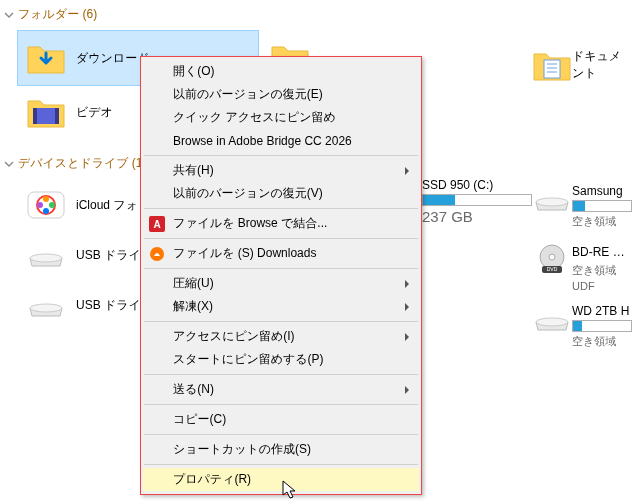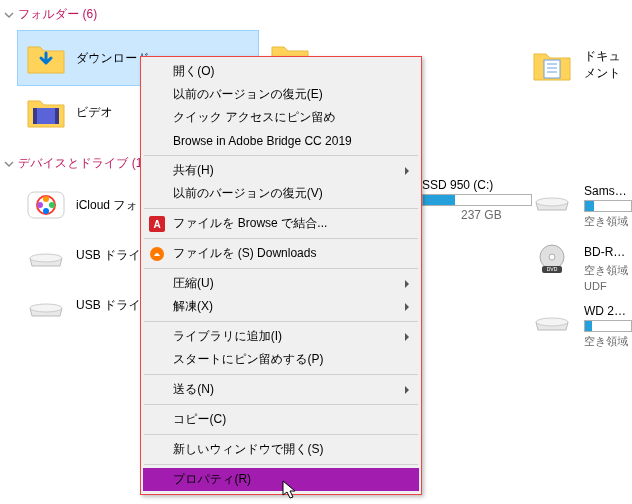--- a/index.html
+++ b/index.html
@@ -10,21 +10,21 @@
   color: #000;
   width: 632px;
   height: 504px;
   overflow: hidden;
   position: relative;
 }
 .section-header {
   display: flex;
   align-items: center;
   padding: 6px 4px 4px 4px;
-  color: #be185d;
+  color: #a16207;
   cursor: pointer;
   gap: 4px;
 }
 .section-header .chev { width: 10px; height: 10px; }
 .items-grid {
   padding: 4px 0 10px 18px;
 }
 .item-row {
   display: flex;
   gap: 12px;
@@ -42,21 +42,21 @@
 }
 .folder-icon { width: 40px; height: 34px; flex-shrink: 0; }
 .drive-icon { width: 40px; height: 30px; flex-shrink: 0; }
 .label-col { display: flex; flex-direction: column; gap: 2px; flex: 1; min-width: 0; }
 .drive-name { white-space: nowrap; overflow: hidden; text-overflow: ellipsis; }
 .capacity-bar {
   width: 100%; height: 12px; border: 1px solid #b0b0b0; background: #fff;
   position: relative;
 }
 .capacity-fill { height: 100%; background: #26a0da; }
-.capacity-text { font-size: 12px; color: #6a6a6a; padding-left: 39px; }
+.capacity-text { font-size: 15px; color: #6a6a6a; }
 .subtext { font-size: 11px; color: #6a6a6a; white-space: nowrap; overflow: hidden; text-overflow: ellipsis; }
 
 
 .context-menu {
   position: absolute;
   left: 140px;
   top: 56px;
   width: 282px;
   background: #f0f0f0;
   border: 1px solid #ef4444;
@@ -66,21 +66,21 @@
 }
 .menu-item {
   display: flex;
   align-items: center;
   height: 23px;
   padding: 0 20px 0 30px;
   position: relative;
   cursor: default;
 }
 .menu-item:hover, .menu-item.hovered {
-  background: #a21caf;
+  background: #fef9c3;
 }
 .menu-sep {
   height: 1px;
   background: #d0d0d0;
   margin: 3px 1px;
 }
 .menu-icon {
   position: absolute;
   left: 6px;
   width: 16px; height: 16px;
@@ -90,21 +90,21 @@
   right: 8px;
   width: 8px; height: 8px;
 }
 
 .right-drives {
   position: absolute;
   left: 532px;
   top: 40px;
   width: 100px;
 }
-.right-item { display: flex; align-items: flex-start; gap: 12px; padding: 8px 0; height: 60px; }
+.right-item { display: flex; align-items: flex-start; gap: 0; padding: 8px 0; height: 60px; }
 .cursor {
   position: absolute;
   left: 282px; top: 480px;
   width: 16px; height: 20px;
   z-index: 200;
 }
 </style>
 </head>
 <body>
 
@@ -251,21 +251,21 @@
   <div class="menu-item">
       <span>開く(O)</span>
     </div>
   <div class="menu-item">
       <span>以前のバージョンの復元(E)</span>
     </div>
   <div class="menu-item">
       <span>クイック アクセスにピン留め</span>
     </div>
   <div class="menu-item">
-      <span>Browse in Adobe Bridge CC 2019</span>
+      <span>Browse in Adobe Bridge CC 2026</span>
     </div>
   <div class="menu-sep"></div>
   <div class="menu-item">
     <span>共有(H)</span>
     <svg class="submenu-arrow" viewBox="0 0 8 8">
         <path d="M2 0 L6 4 L2 8 Z" fill="#555"></path>
       </svg>
   </div>
   <div class="menu-item">
       <span>以前のバージョンの復元(V)</span>
@@ -294,42 +294,42 @@
       </svg>
   </div>
   <div class="menu-item">
     <span>解凍(X)</span>
     <svg class="submenu-arrow" viewBox="0 0 8 8">
         <path d="M2 0 L6 4 L2 8 Z" fill="#555"></path>
       </svg>
   </div>
   <div class="menu-sep"></div>
   <div class="menu-item">
-    <span>ライブラリに追加(I)</span>
+    <span>アクセスにピン留め(I)</span>
     <svg class="submenu-arrow" viewBox="0 0 8 8">
         <path d="M2 0 L6 4 L2 8 Z" fill="#555"></path>
       </svg>
   </div>
   <div class="menu-item">
       <span>スタートにピン留めする(P)</span>
     </div>
   <div class="menu-sep"></div>
   <div class="menu-item">
     <span>送る(N)</span>
     <svg class="submenu-arrow" viewBox="0 0 8 8">
         <path d="M2 0 L6 4 L2 8 Z" fill="#555"></path>
       </svg>
   </div>
   <div class="menu-sep"></div>
   <div class="menu-item">
       <span>コピー(C)</span>
     </div>
   <div class="menu-sep"></div>
   <div class="menu-item">
-      <span>新しいウィンドウで開く(S)</span>
+      <span>ショートカットの作成(S)</span>
     </div>
   <div class="menu-sep"></div>
   <div class="menu-item hovered">
       <span>プロパティ(R)</span>
     </div>
 </div>
 
 <svg class="cursor" viewBox="0 0 16 20">
   <path d="M1 1 L1 15 L5 12 L8 18 L11 17 L8 11 L13 11 Z" fill="#fff" stroke="#000" stroke-width="1"></path>
 </svg>

